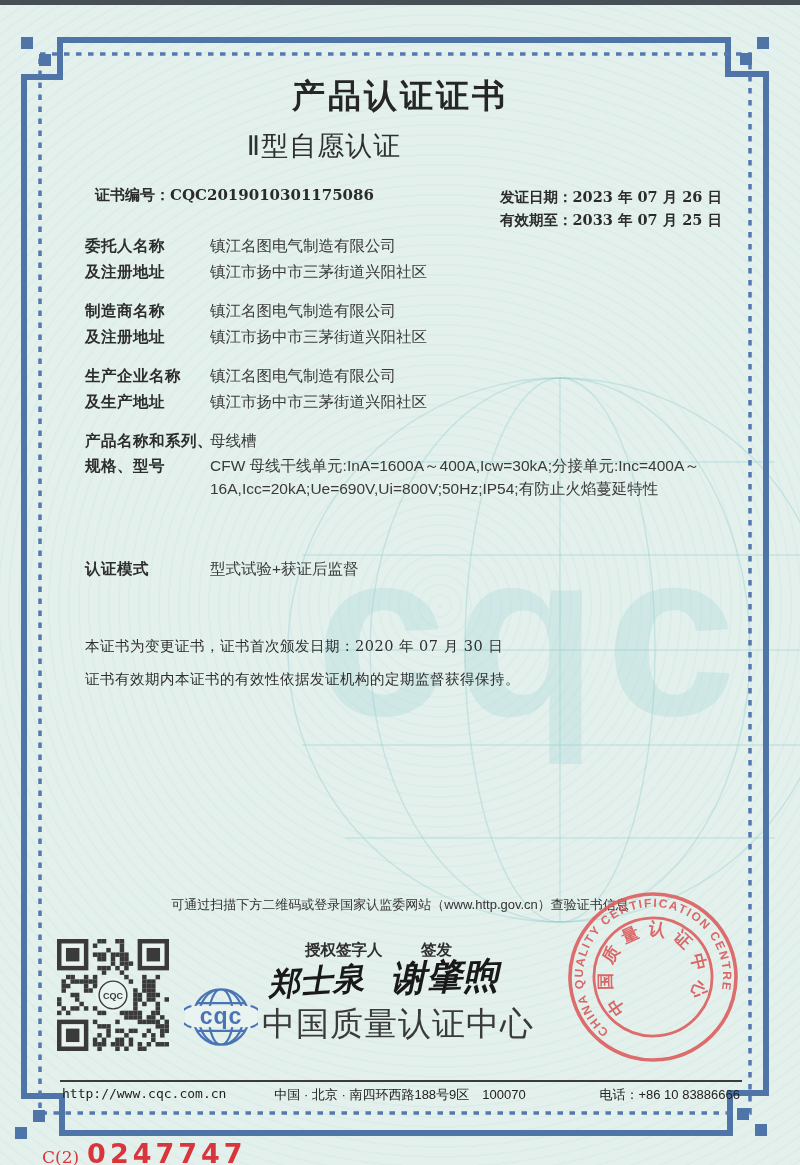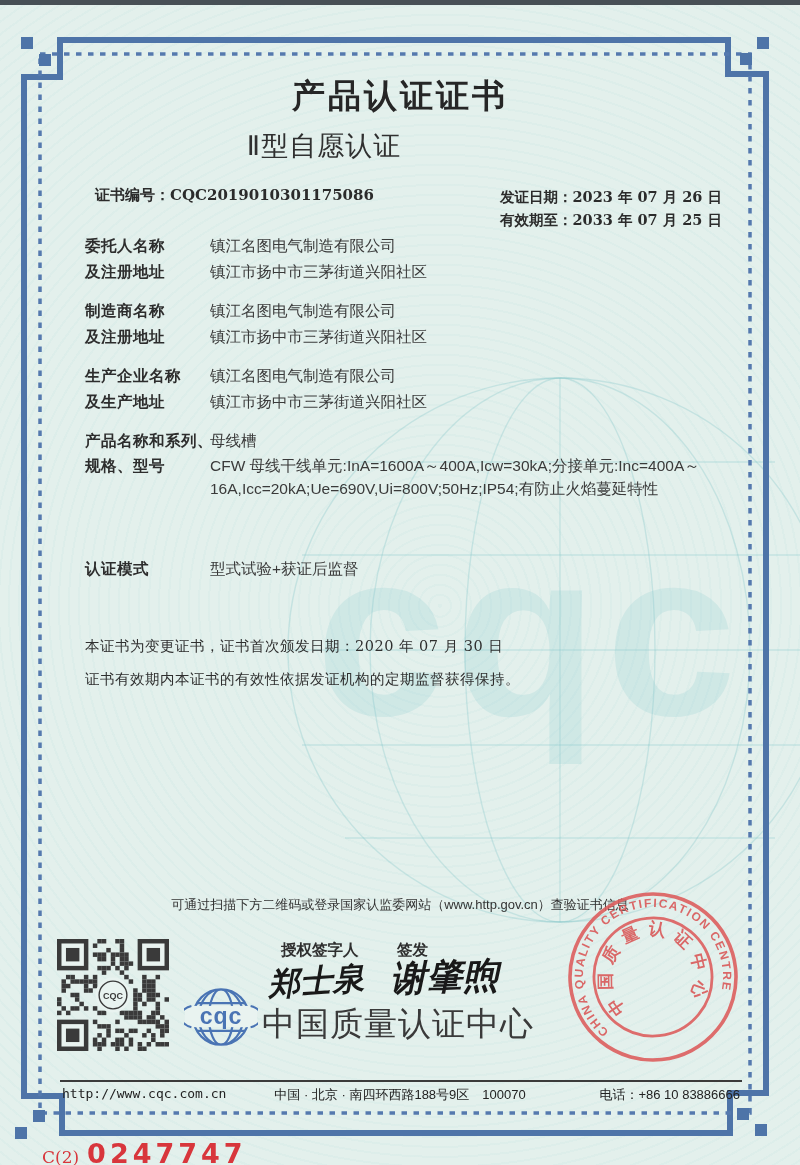--- a/index.html
+++ b/index.html
@@ -22,21 +22,21 @@
          font-size:14.5px;line-height:23px;color:#2b2b2b;}
   
   .line{left:0;top:0;width:800px;height:20px;font-size:15.5px;}
   .lbl{position:absolute;left:85px;font-weight:bold;color:#2d2d2d;letter-spacing:0.5px;}
   .val{position:absolute;left:210px;color:#3a3a3a;}
   .val-near{left:182px;}
   
   .note{left:85px;font-family:"DejaVu Serif", serif;font-size:14.5px;color:#2f2f2f;letter-spacing:0.5px;}
   
   .qrhint{left:0;top:896px;width:800px;text-align:center;font-size:13px;font-weight:500;color:#333;}
-  .signlabel{top:940px;font-size:15.5px;font-weight:600;color:#2e2e2e;}
+  .signlabel{top:940px;font-size:15.5px;font-weight:600;color:#2e2e2e;margin-left:24px;}
   .sig{font-family:"DejaVu Serif", serif;font-style:italic;font-weight:700;color:#191919;}
   .orgname{left:262px;top:1002px;font-size:33px;font-weight:500;color:#3a3a3a;letter-spacing:1px;}
   .sepline{left:60px;top:1080px;width:682px;height:1.5px;background:#3b3b3b;}
   .footer{top:1086px;font-size:13px;color:#222;}
   .f-url{left:62px;font-family:"DejaVu Sans Mono", monospace;}
   .f-addr{left:0;width:800px;text-align:center;}
   .f-phone{right:60px;text-align:left;}
   .serial{left:42px;top:1138px;color:#d8363c;white-space:nowrap;}
   .serial .pfx{font-family:"DejaVu Serif", serif;font-size:17px;vertical-align:baseline;}
   .serial .num{font-family:"DejaVu Sans", sans-serif;font-size:27px;font-weight:bold;letter-spacing:4px;margin-left:8px;}

